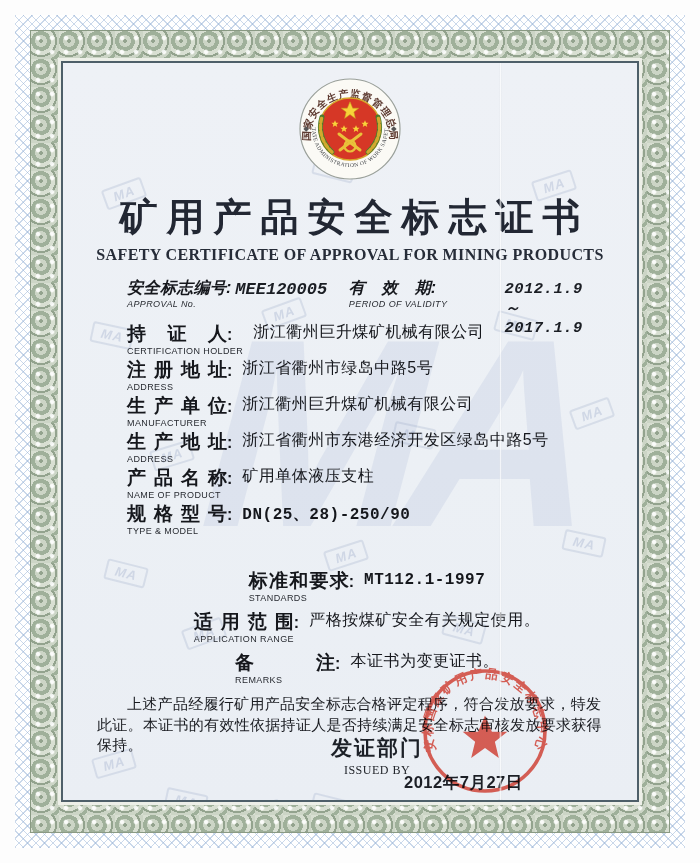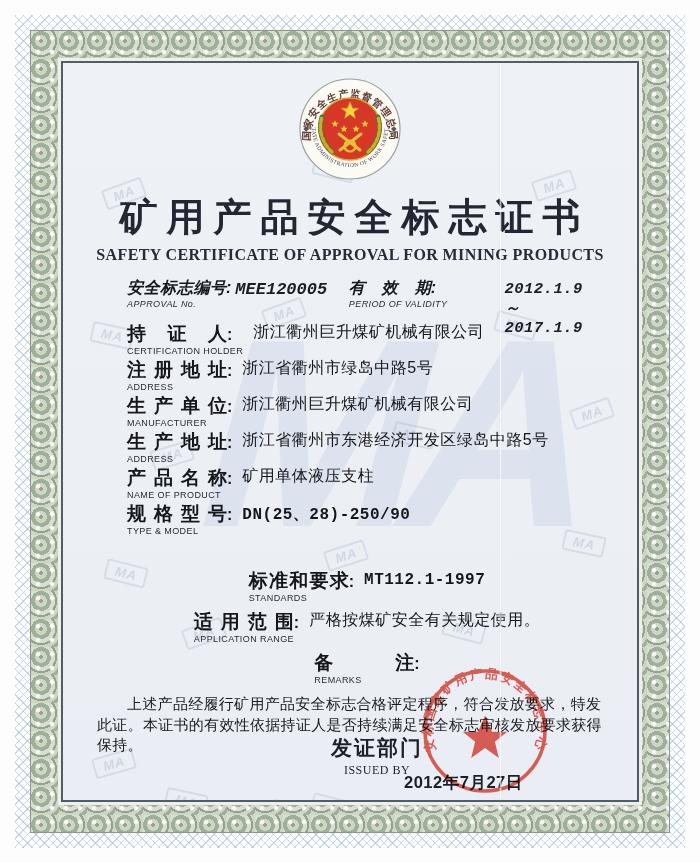--- a/index.html
+++ b/index.html
@@ -208,20 +208,21 @@
           <div class="val latin">MT112.1-1997</div>
         </div>
         <div class="row">
           <div class="lblblock"><span class="cn">适用范围</span><span class="colon"></span>
             <div class="en">APPLICATION RANGE</div></div>
           <div class="val">严格按煤矿安全有关规定使用。</div>
         </div>
         <div class="row">
           <div class="lblblock"><span class="cn">备注</span><span class="colon"></span>
             <div class="en">REMARKS</div></div>
+          <div class="val">本证书为变更证书。</div>
         </div>
       </div>
     </div>
 
     <div class="statement">上述产品经履行矿用产品安全标志合格评定程序，符合发放要求，特发此证。本证书的有效性依据持证人是否持续满足安全标志审核发放要求获得保持。</div>
 
     <div class="issued">
       <div class="issued-cn">发证部门</div>
       <div class="issued-en">ISSUED BY</div>
     </div>

